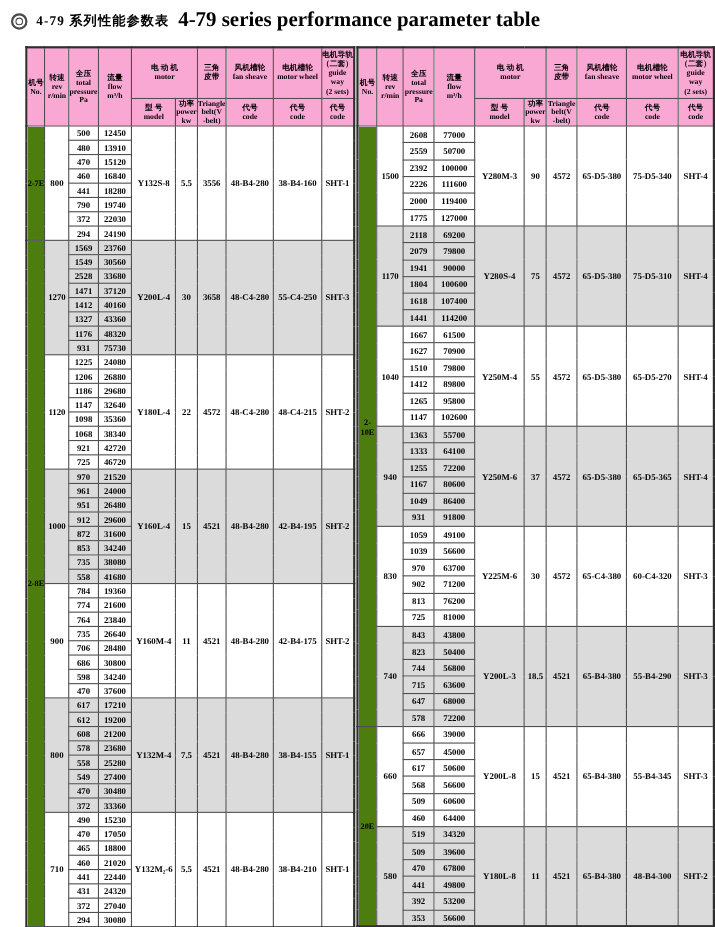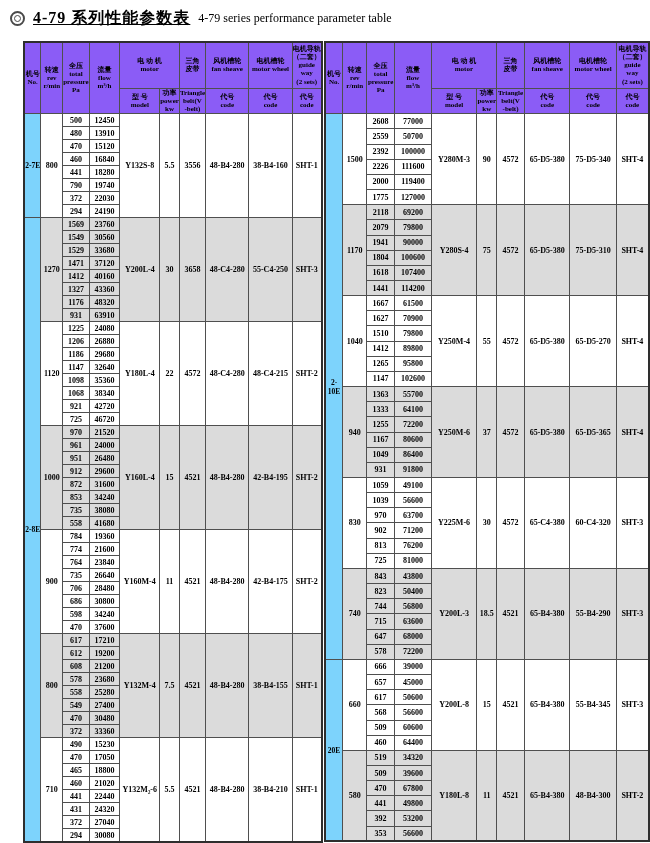--- a/index.html
+++ b/index.html
@@ -11,39 +11,39 @@
   }
   .page { width: 650px; height: 843px; padding-top: 8px; overflow: hidden; }
 
   .titlebar { display: flex; align-items: center; margin: 0 0 12px 10px; }
   .bullet {
     width: 15px; height: 15px; border: 2px solid #4a4a4a; border-radius: 50%;
     display: flex; align-items: center; justify-content: center; margin-right: 8px;
     flex: 0 0 auto;
   }
   .bullet::after { content: ""; width: 5px; height: 5px; border: 1.5px solid #4a4a4a; border-radius: 50%; }
-  .title-zh { font-size: 16px; font-weight: bold; letter-spacing: 1px; text-decoration: underline; }
-  .title-en { font-size: 12px; font-weight: normal; margin-left: 8px; letter-spacing: 0px; }
+  .title-zh { font-size: 12px; font-weight: bold; letter-spacing: 1px; }
+  .title-en { font-size: 19px; font-weight: bold; margin-left: 8px; letter-spacing: 0px; }
 
   .tables { display: flex; align-items: flex-start; margin-left: 23px; }
   .tables table + table { margin-left: 1px; }
 
   table { border-collapse: collapse; table-layout: fixed; border: 2px solid #2e2e2e; background:#fff; }
   th, td {
     border: 1px solid #4f4f4f;
     text-align: center; vertical-align: middle;
     padding: 0; overflow: hidden;
     font-weight: bold; color: #000;
   }
-  th { background: #8b5cf6; font-size: 7px; line-height: 1.18; font-weight: bold; }
+  th { background: #f9a8d4; font-size: 7px; line-height: 1.18; font-weight: bold; }
   thead tr:nth-child(1) { height: 46px; }
   thead tr:nth-child(2) { height: 22px; font-family: Liberation Serif, serif; }
   td { font-size: 8px; background: #ffffff; letter-spacing: 0px; }
   td.shade { background: #dbdbdb; }
-  td.no-col { background: #7dd3fc; font-size: 7.5px; }
+  td.no-col { background: #4d7c0f; font-size: 7.5px; }
   [data-table-side="left"]  tbody tr { height: 13px; }
   [data-table-side="right"] tbody tr { height: 15.16px; }
 </style>
 </head>
 <body>
 
 <div class="page">
 
   <div class="titlebar">
     <span class="bullet"></span>
@@ -191,42 +191,42 @@
             <td class="c shade" rowspan="8">3658</td>
             <td class="c shade" rowspan="8">48-C4-280</td>
             <td class="c shade" rowspan="8">55-C4-250</td>
             <td class="c shade" rowspan="8">SHT-3</td>
           </tr>
           <tr>
             <td class="c shade">1549</td>
             <td class="c shade">30560</td>
           </tr>
           <tr>
-            <td class="c shade">1529</td>
+            <td class="c shade">2528</td>
             <td class="c shade">33680</td>
           </tr>
           <tr>
             <td class="c shade">1471</td>
             <td class="c shade">37120</td>
           </tr>
           <tr>
             <td class="c shade">1412</td>
             <td class="c shade">40160</td>
           </tr>
           <tr>
             <td class="c shade">1327</td>
             <td class="c shade">43360</td>
           </tr>
           <tr>
             <td class="c shade">1176</td>
             <td class="c shade">48320</td>
           </tr>
           <tr>
             <td class="c shade">931</td>
-            <td class="c shade">63910</td>
+            <td class="c shade">75730</td>
           </tr>
           <tr>
             <td class="c" rowspan="8">1120</td>
             <td class="c">1225</td>
             <td class="c">24080</td>
             <td class="c" rowspan="8">Y180L-4</td>
             <td class="c" rowspan="8">22</td>
             <td class="c" rowspan="8">4572</td>
             <td class="c" rowspan="8">48-C4-280</td>
             <td class="c" rowspan="8">48-C4-215</td>

